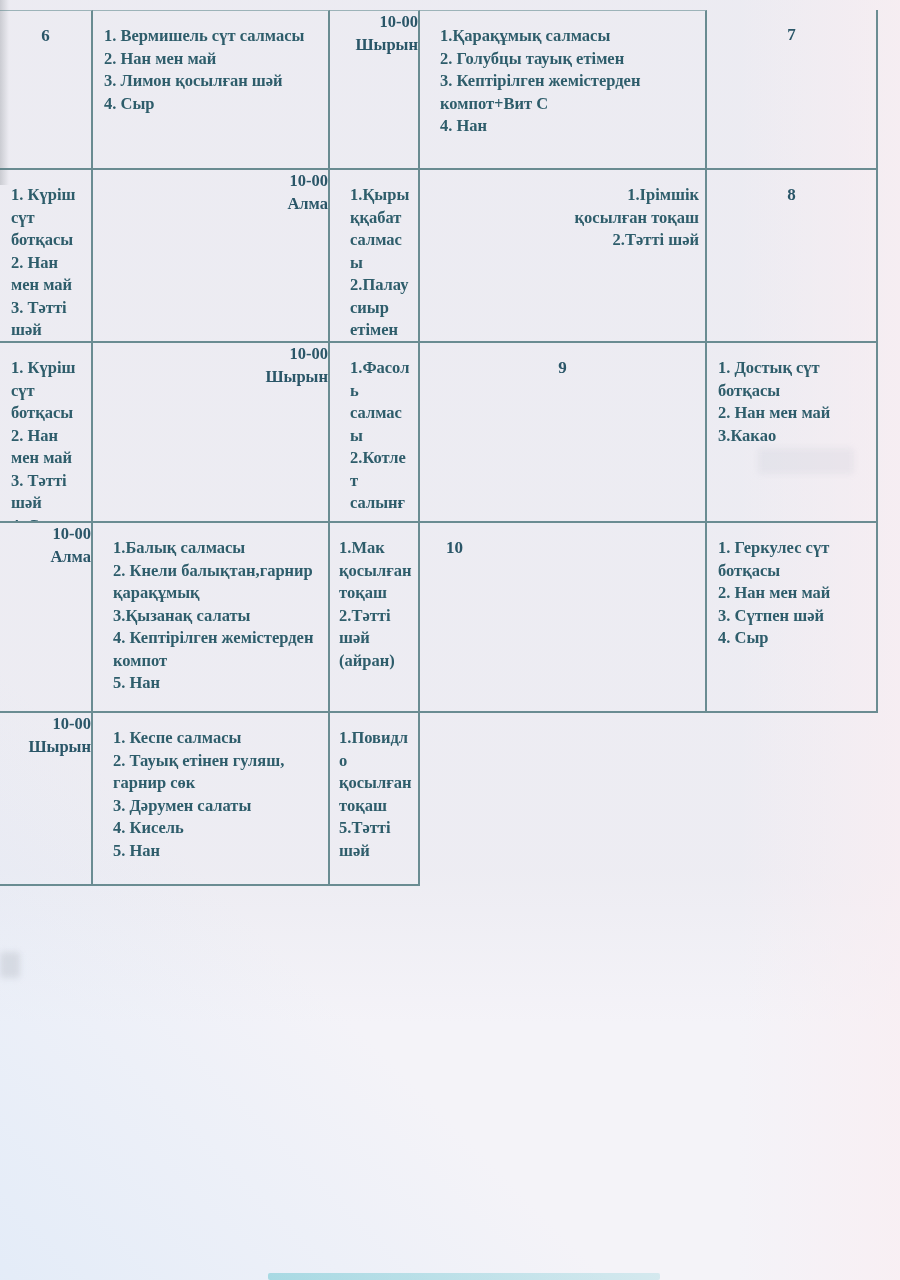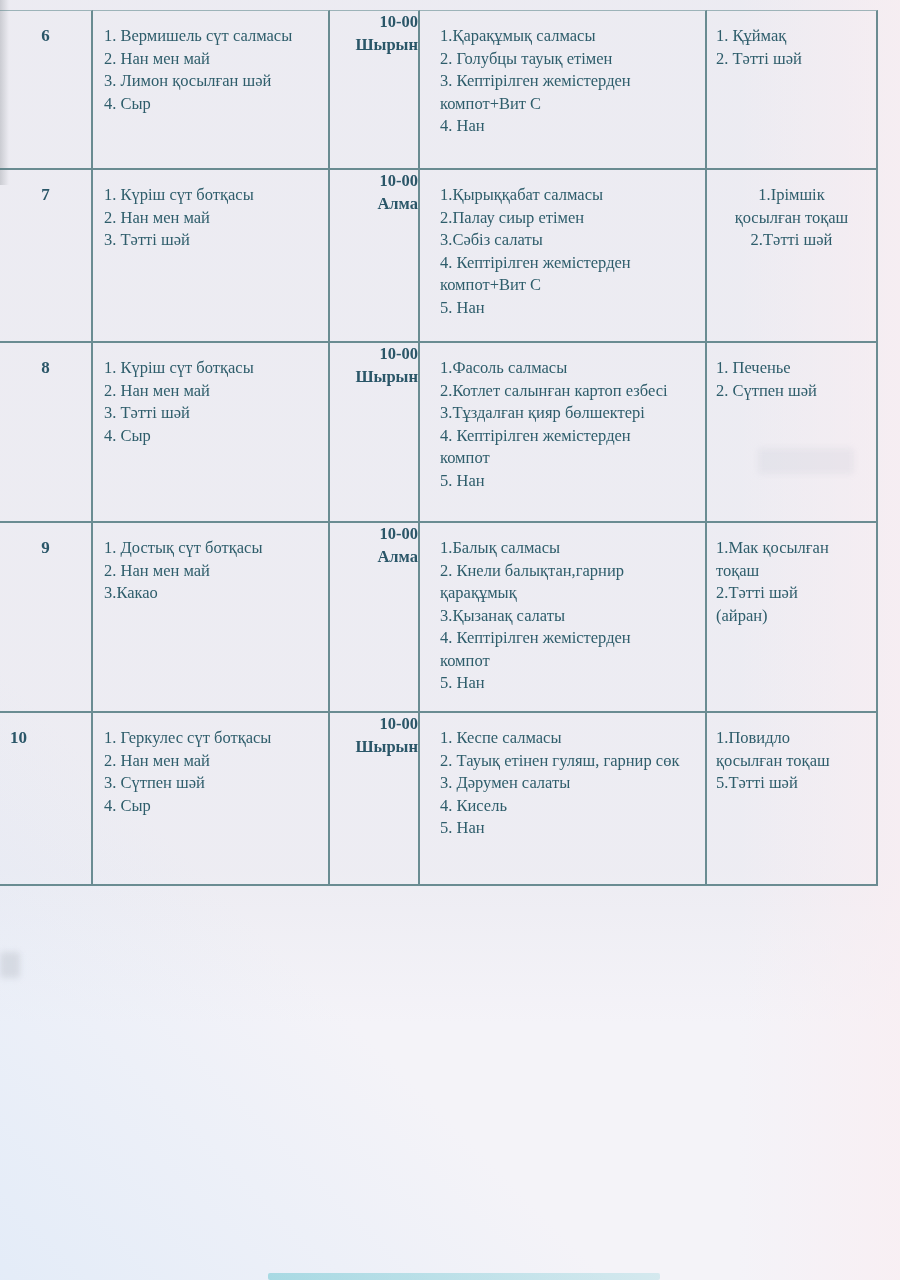--- a/index.html
+++ b/index.html
@@ -24,33 +24,33 @@
     width:878px; height:876px;
     display:grid;
     grid-template-columns:93px 237px 90px 287px 171px;
     grid-template-rows:160px 173px 180px 190px 173px;
   }
   .cell{
     box-sizing:border-box;
     border-right:2px solid var(--line);
     border-bottom:2px solid var(--line);
     font-size:16.5px; line-height:22.5px;
-    white-space:pre-line; overflow-wrap:break-word; overflow:hidden;
+    white-space:pre-line; overflow-wrap:break-word; overflow:hidden;font-weight:bold;
   }
   .top{ border-top:1.5px solid rgba(90,133,137,0.55); }
   .day{
     font-weight:bold; text-align:center; padding-top:14px; font-size:17px;
     color:#2a5668;
   }
-  .day.leftnum{ text-align:left; padding-left:10px; }
+  .day.leftnum{ text-align:left; padding-left:26px; }
   .breakfast{ padding:14px 6px 0 11px; }
   .time{ font-weight:bold; text-align:right; color:#2a5668; }
   .lunch{ padding:14px 6px 0 20px; }
   .snack{ padding:14px 5px 0 9px; }
-  .snack.center{ text-align:center; padding-left:6px; padding-right:6px; }
+  .snack.center{ text-align:right; padding-left:6px; padding-right:6px; }
 
   
   .edge-shadow-left{
     position:absolute; left:0; top:0; width:9px; height:185px;
     background:linear-gradient(90deg, rgba(148,152,158,0.38), rgba(148,152,158,0));
   }
   .smudge-left{
     position:absolute; left:0; top:952px; width:20px; height:26px;
     background:rgba(140,150,158,0.22); filter:blur(3px); border-radius:3px;
   }
@@ -78,22 +78,20 @@
 2. Нан мен май
 3. Лимон қосылған шәй
 4. Сыр</div>
   <div class="cell time top">10-00
 Шырын</div>
   <div class="cell lunch top">1.Қарақұмық салмасы
 2. Голубцы тауық етімен
 3. Кептірілген жемістерден
 компот+Вит С
 4. Нан</div>
-  <div class="cell snack top">1. Құймақ
-2. Тәтті шәй</div>
 
   <div class="cell day">7</div>
   <div class="cell breakfast">1. Күріш сүт ботқасы
 2. Нан мен май
 3. Тәтті шәй</div>
   <div class="cell time">10-00
 Алма</div>
   <div class="cell lunch">1.Қырыққабат салмасы
 2.Палау сиыр етімен
 3.Сәбіз салаты
@@ -110,22 +108,20 @@
 3. Тәтті шәй
 4. Сыр</div>
   <div class="cell time">10-00
 Шырын</div>
   <div class="cell lunch">1.Фасоль салмасы
 2.Котлет салынған картоп езбесі
 3.Тұздалған қияр бөлшектері
 4. Кептірілген жемістерден
 компот
 5. Нан</div>
-  <div class="cell snack">1. Печенье
-2. Сүтпен шәй</div>
 
   <div class="cell day">9</div>
   <div class="cell breakfast">1. Достық сүт ботқасы
 2. Нан мен май
 3.Какао</div>
   <div class="cell time">10-00
 Алма</div>
   <div class="cell lunch">1.Балық салмасы
 2. Кнели балықтан,гарнир
 қарақұмық

